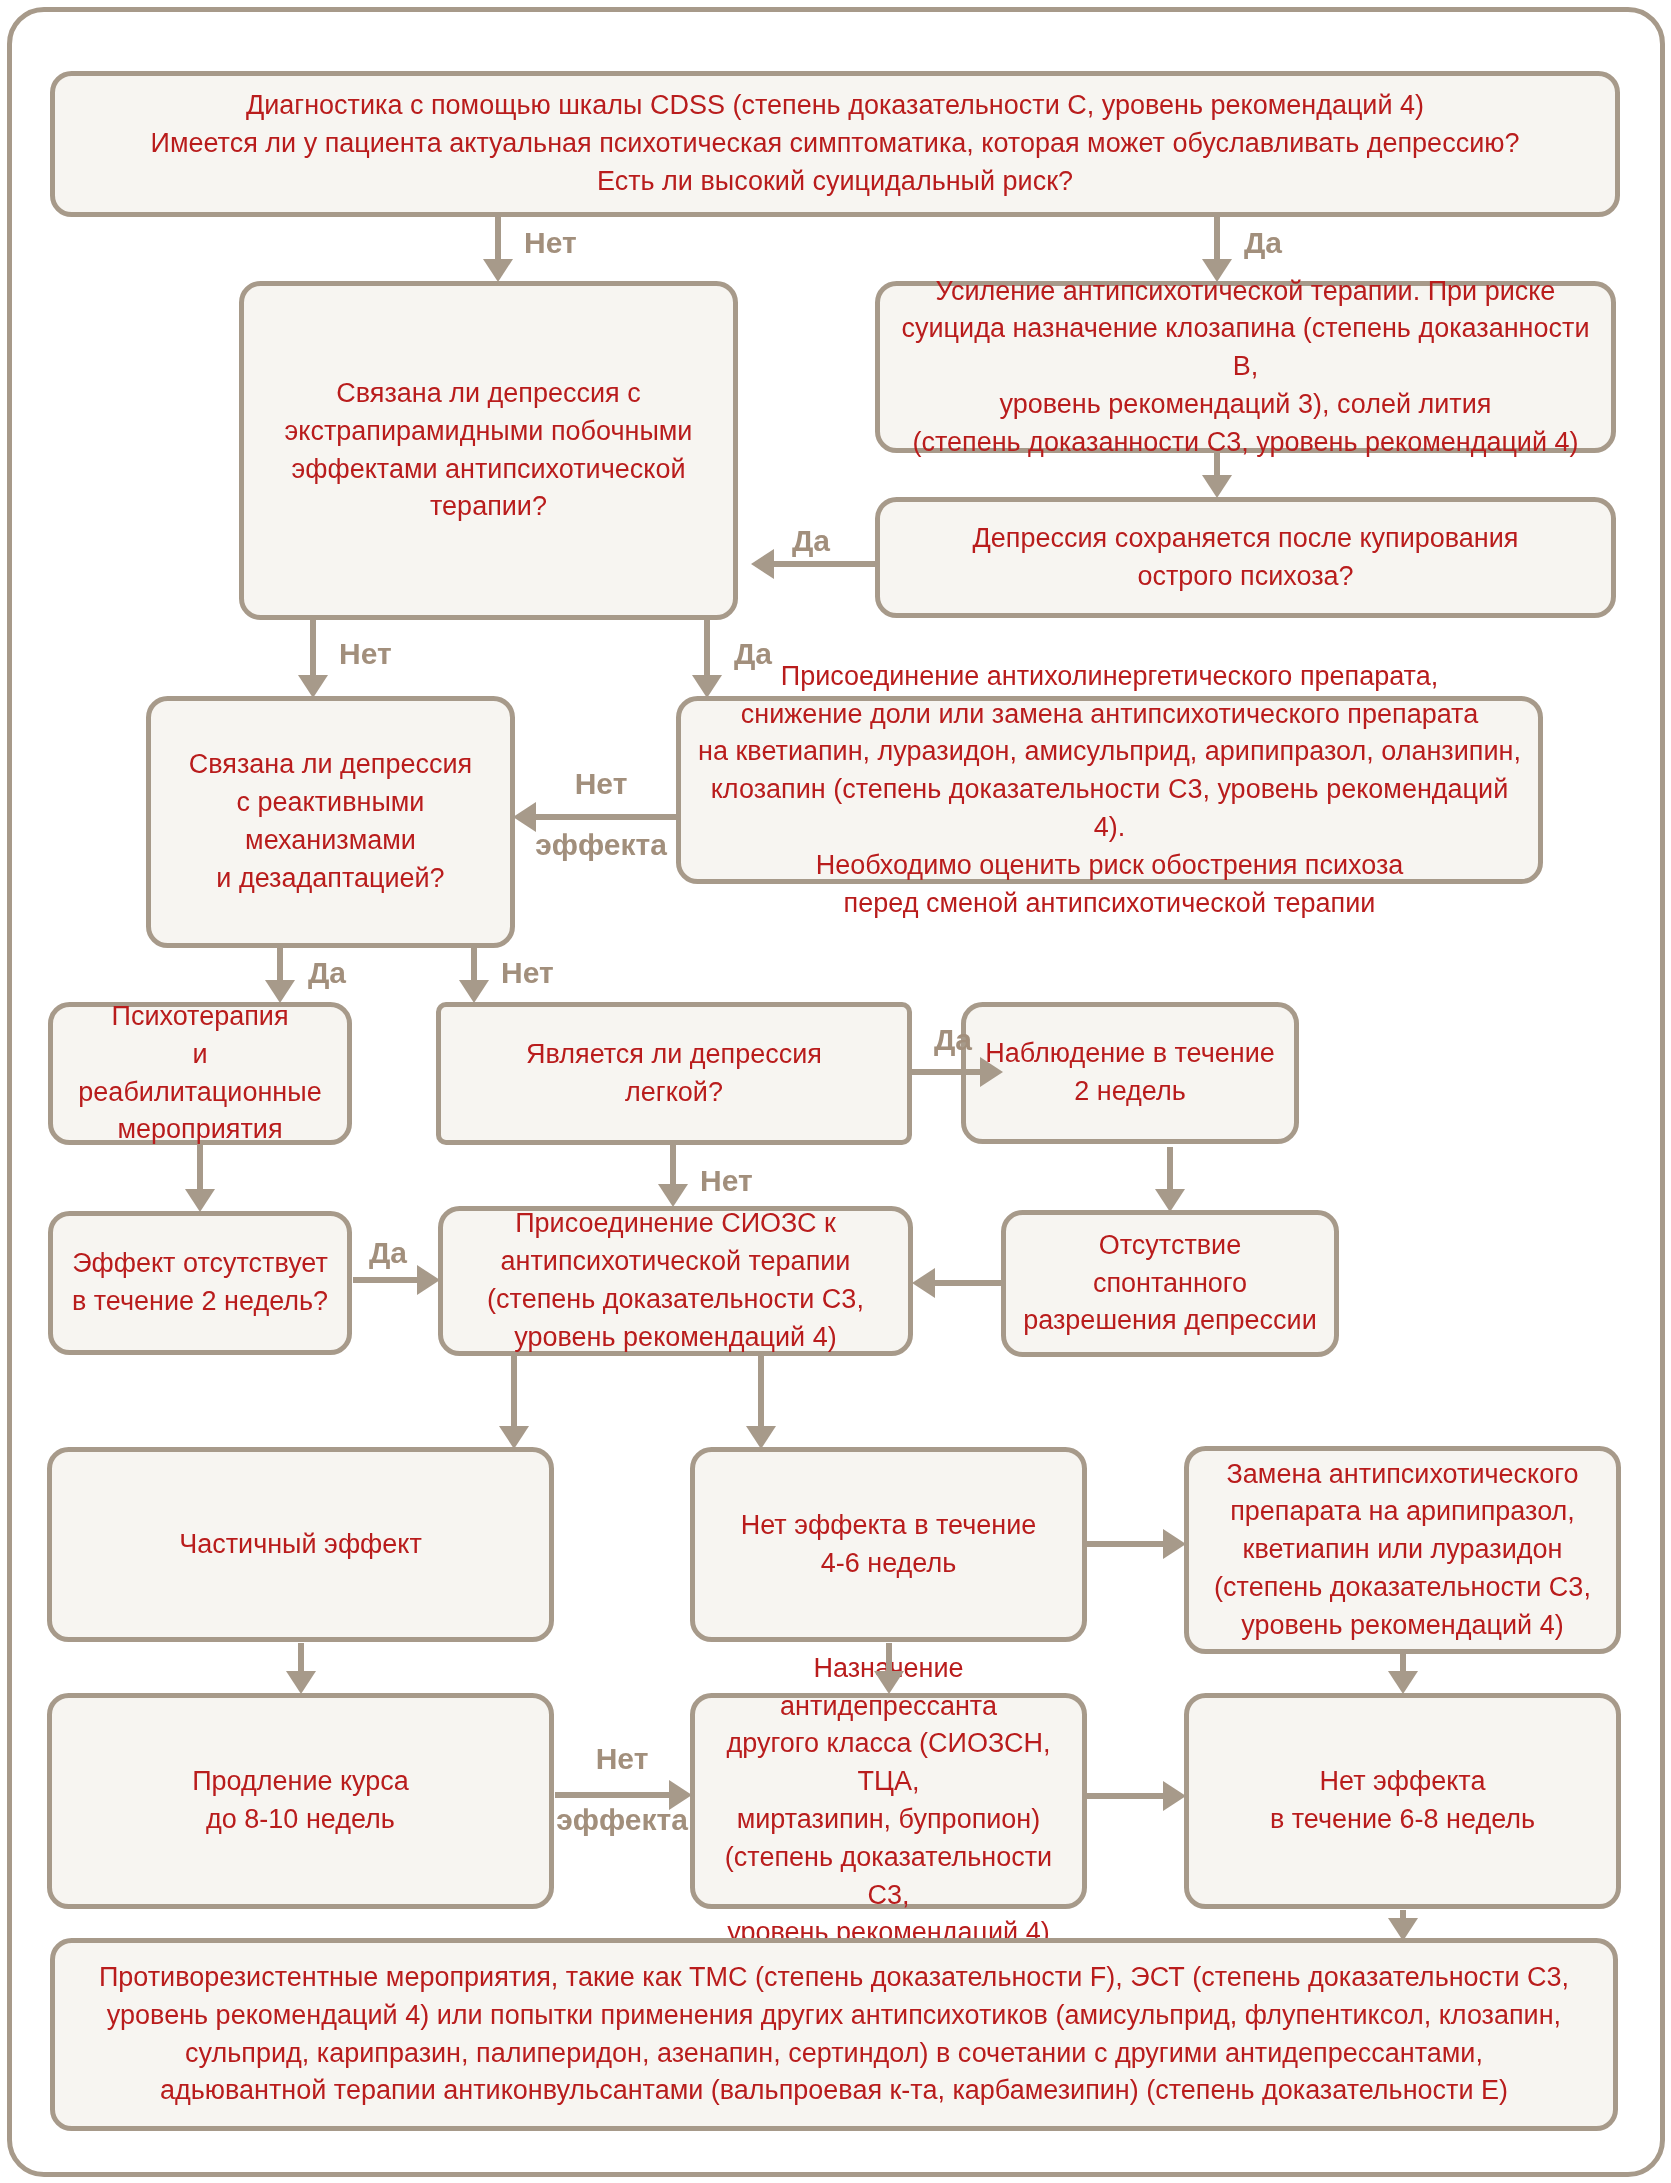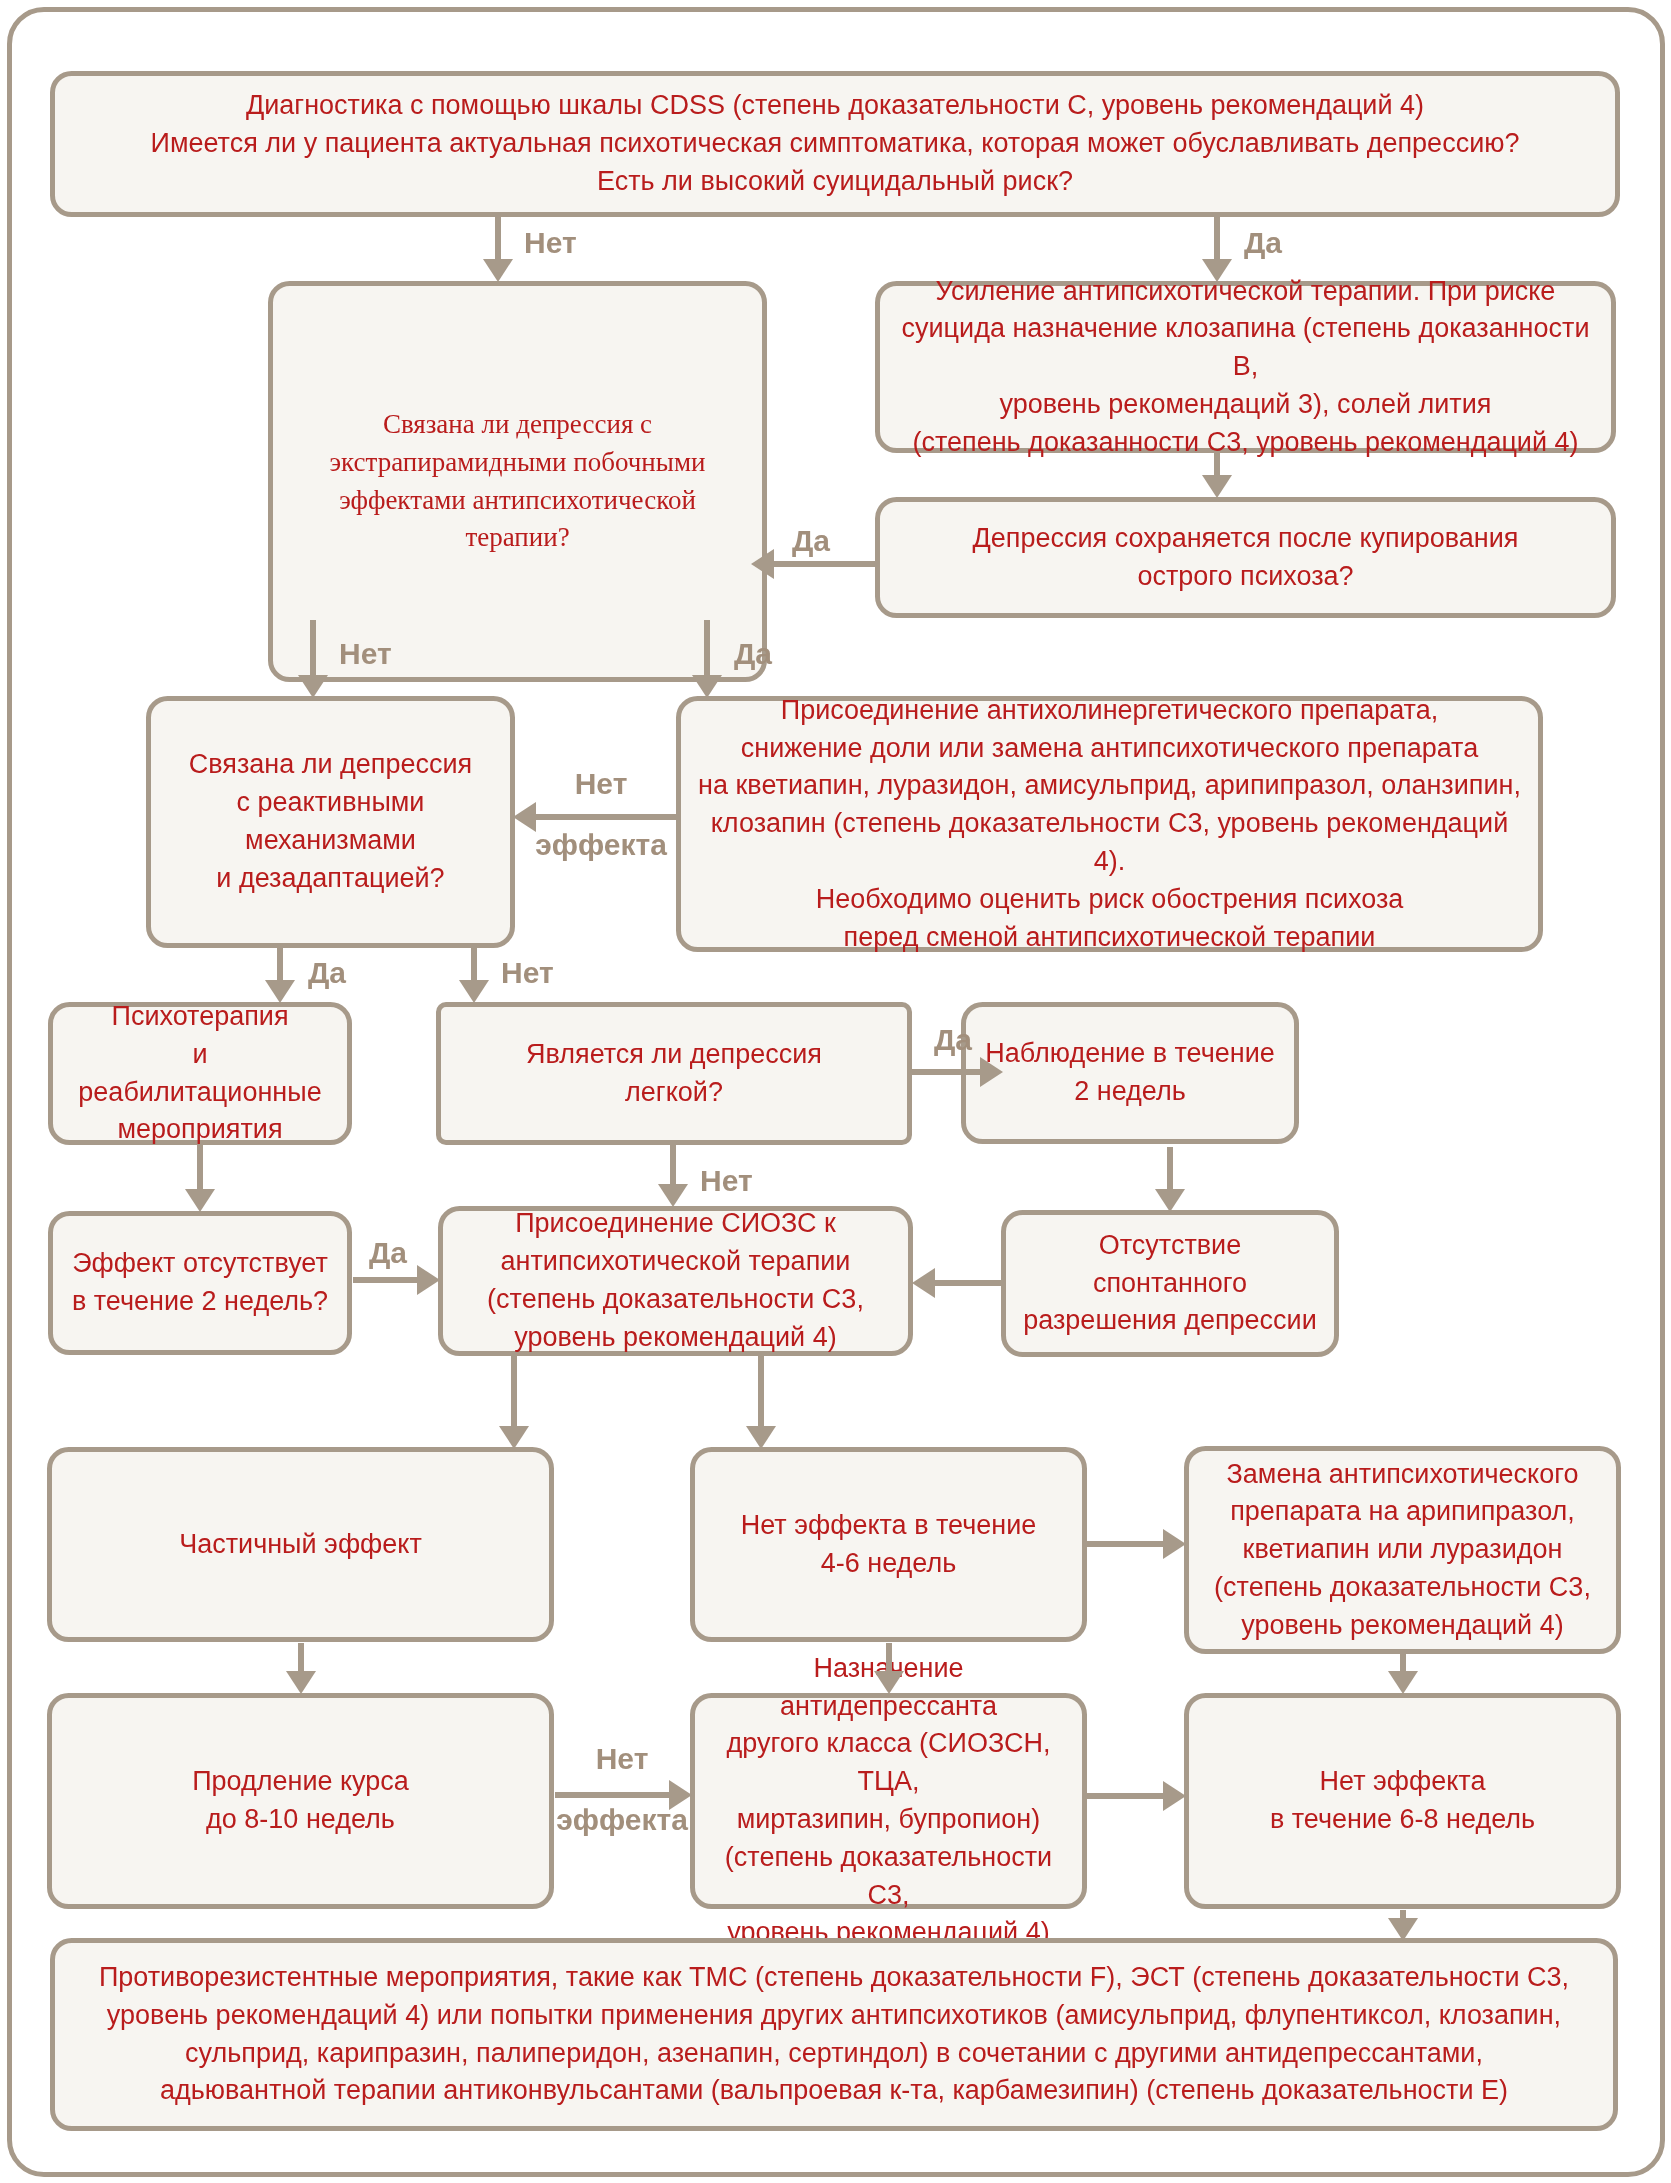--- a/index.html
+++ b/index.html
@@ -39,35 +39,35 @@
 </style>
 </head>
 <body>
 
 <div id="canvas">
   <div id="frame"></div>
 
   <div class="box" style="left:50px; top:71px; width:1570px; height:146px;">Диагностика с помощью шкалы CDSS (степень доказательности С, уровень рекомендаций 4)
 Имеется ли у пациента актуальная психотическая симптоматика, которая может обуславливать депрессию?
 Есть ли высокий суицидальный риск?</div>
-  <div class="box" style="left:268px; top:281px; width:499px; height:401px;font-family:Liberation Serif, serif;">Связана ли депрессия с
+  <div class="box" style="left:239px; top:281px; width:499px; height:339px;">Связана ли депрессия с
 экстрапирамидными побочными
 эффектами антипсихотической
 терапии?</div>
   <div class="box" style="left:875px; top:281px; width:741px; height:172px;">Усиление антипсихотической терапии. При риске
 суицида назначение клозапина (степень доказанности В,
 уровень рекомендаций 3), солей лития
 (степень доказанности С3, уровень рекомендаций 4)</div>
   <div class="box" style="left:875px; top:497px; width:741px; height:121px;">Депрессия сохраняется после купирования
 острого психоза?</div>
   <div class="box" style="left:146px; top:696px; width:369px; height:252px;">Связана ли депрессия
 с реактивными
 механизмами
 и дезадаптацией?</div>
-  <div class="box" style="left:676px; top:696px; width:867px; height:256px;">Присоединение антихолинергетического препарата,
+  <div class="box" style="left:676px; top:696px; width:867px; height:188px;">Присоединение антихолинергетического препарата,
 снижение доли или замена антипсихотического препарата
 на кветиапин, луразидон, амисульприд, арипипразол, оланзипин,
 клозапин (степень доказательности С3, уровень рекомендаций 4).
 Необходимо оценить риск обострения психоза
 перед сменой антипсихотической терапии</div>
   <div class="box" style="left:48px; top:1002px; width:304px; height:143px;">Психотерапия
 и реабилитационные
 мероприятия</div>
   <div class="box" style="left:436px; top:1002px; width:476px; height:143px;border-radius:10px;">Является ли депрессия
 легкой?</div>

